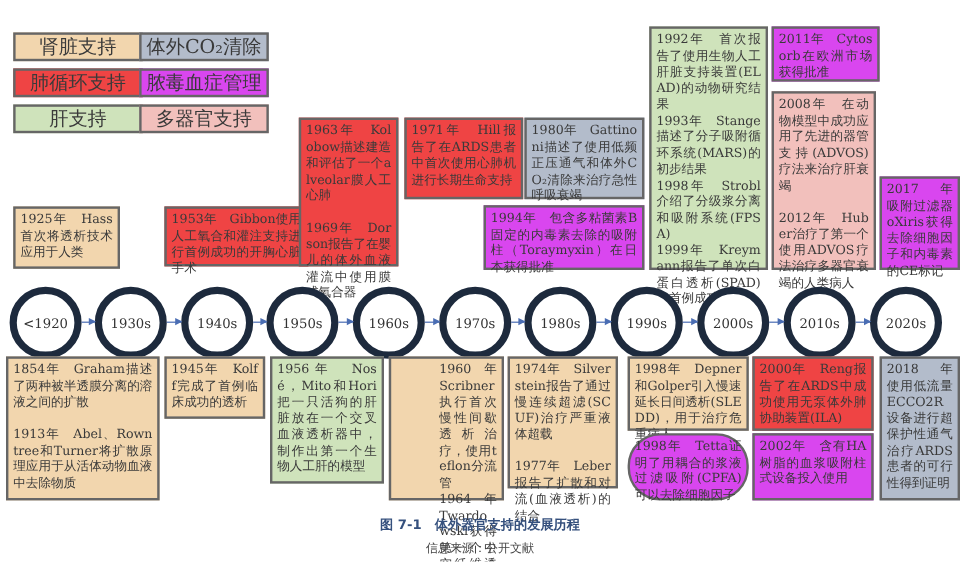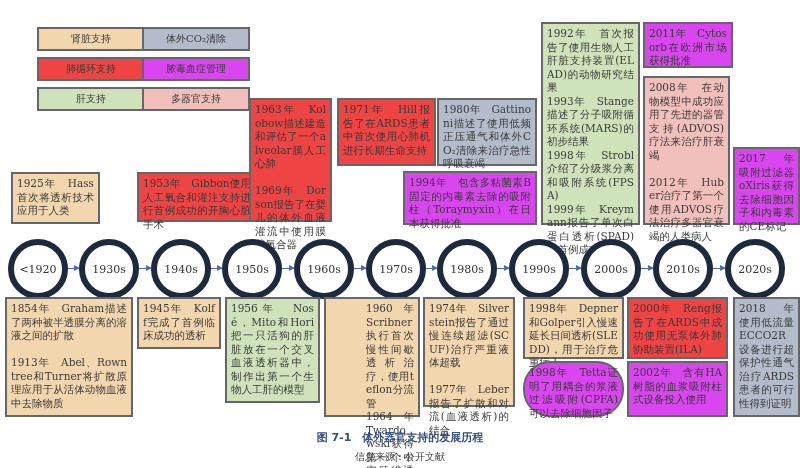--- a/index.html
+++ b/index.html
@@ -2,22 +2,22 @@
 <html><head>
 <meta charset="utf-8">
 <style>
   html, body { margin:0; padding:0; background:#ffffff; }
   body { width:800px; height:468px; position:relative; overflow:hidden;
          font-family:"DejaVu Serif","Liberation Serif",serif; color:#3a3a3a; }
   .box { position:absolute; box-sizing:border-box; border:2px solid #666;
          font-size:10.5px; line-height:13.5px; padding:3px 4px; text-align:justify;
          white-space:pre-wrap; word-break:break-all; }
   .legend { position:absolute; box-sizing:border-box; border:2px solid #666;
-            width:108px; height:24px; font-size:10px; display:flex;
-            align-items:center; justify-content:center;margin-left:26px; }
+            width:108px; height:24px; font-size:16px; display:flex;
+            align-items:center; justify-content:center; }
   .c-kidney { background:#f2d6ae; }
   .c-co2 { background:#b3bccb; }
   .c-lung { background:#ef4444; }
   .c-sepsis { background:#d946ef; }
   .c-liver { background:#cfe3bb; }
   .c-multi { background:#f2c0bc; }
   .node { position:absolute; width:48px; height:48px; border:6px solid #1d2a3d;
           border-radius:50%; background:#fff; display:flex; align-items:center;
           justify-content:center; font-size:11px; top:239px; color:#333; }
   .arrow { position:absolute; top:268px; height:1px; background:#4a6db3; }

